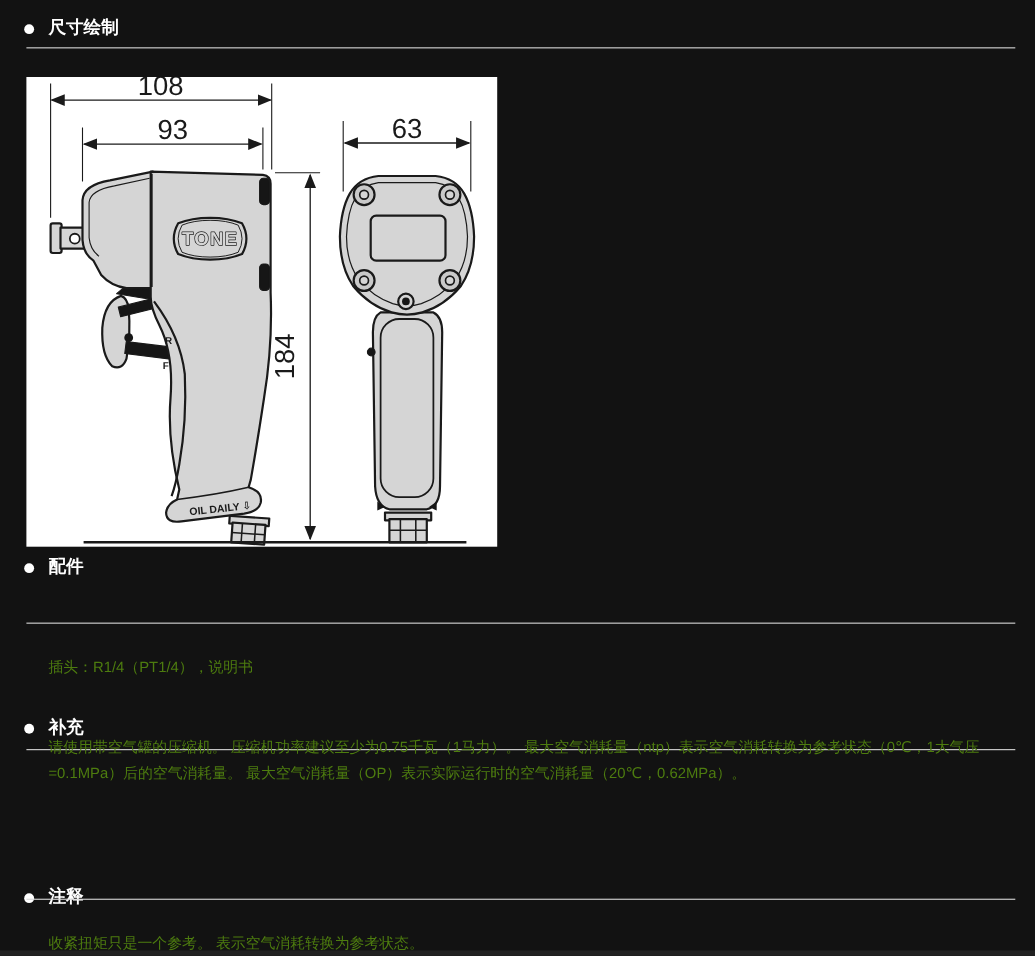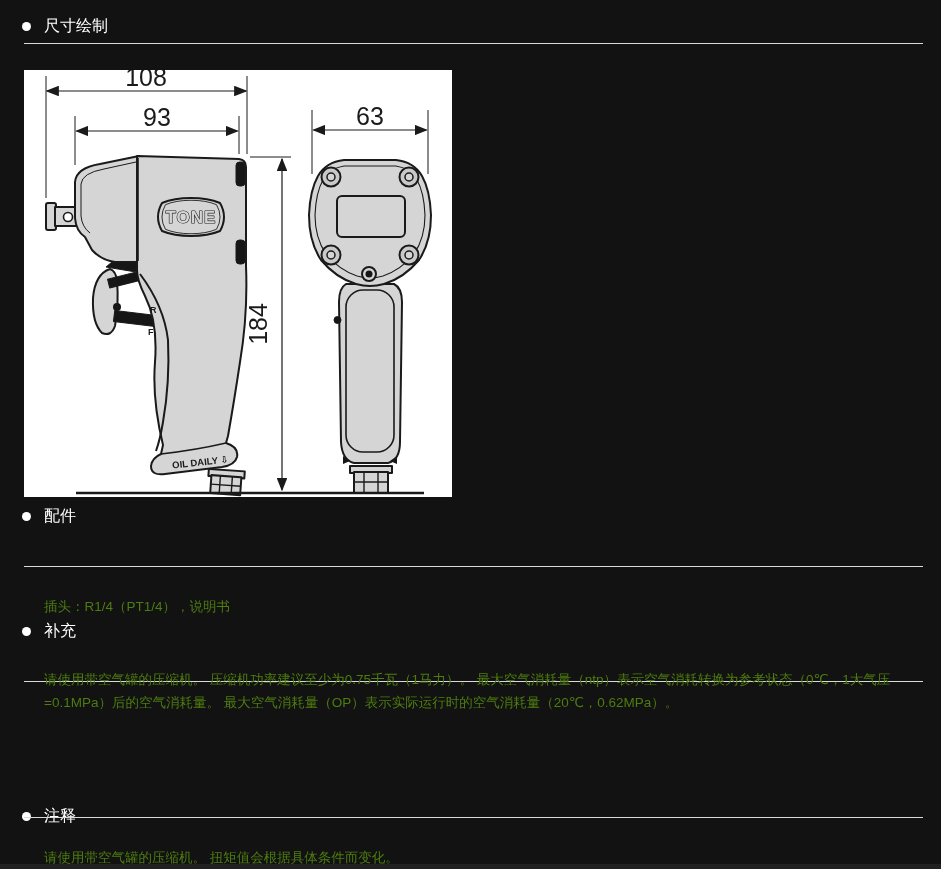--- a/index.html
+++ b/index.html
@@ -3,21 +3,21 @@
 <meta charset="utf-8">
 <style>
   html,body{margin:0;padding:0;}
   body{
     width:941px;height:869px;position:relative;overflow:hidden;
     background:#121212;
     font-family:"Liberation Sans","DejaVu Sans",sans-serif;
   }
   .sec-head{
     position:absolute;left:22px;display:flex;align-items:center;gap:13px;
-    color:#ffffff;font-weight:normal;font-size:16px;line-height:16px;
+    color:#ffffff;font-weight:bold;font-size:16px;line-height:16px;
   }
   .bullet{width:9px;height:9px;border-radius:50%;background:#ffffff;flex:0 0 auto;}
   .rule{position:absolute;left:24px;width:899px;height:0;border-top:1px solid #d9d9d9;}
   .body-text{
     position:absolute;left:44px;width:862px;color:#4d7c0f;
     font-weight:normal;font-size:13.5px;line-height:23px;
   }
   .drawing-box{
     position:absolute;left:24px;top:70px;width:428px;height:427px;background:#ffffff;
   }
@@ -147,27 +147,27 @@
   </svg>
 </div>
 
 <div class="sec-head" style="top:508px">
   <span class="bullet"></span>
   <span>配件</span>
 </div>
 <div class="rule" style="top:566px"></div>
 <div class="body-text" style="top:595px">插头：R1/4（PT1/4），说明书</div>
 
-<div class="sec-head" style="top:623px">
+<div class="sec-head" style="top:654px">
   <span class="bullet"></span>
   <span>补充</span>
 </div>
 <div class="rule" style="top:681px"></div>
 <div class="body-text" style="top:668px">请使用带空气罐的压缩机。 压缩机功率建议至少为0.75千瓦（1马力）。 最大空气消耗量（ntp）表示空气消耗转换为参考状态（0℃，1大气压=0.1MPa）后的空气消耗量。 最大空气消耗量（OP）表示实际运行时的空气消耗量（20℃，0.62MPa）。</div>
 
 <div class="sec-head" style="top:808px">
   <span class="bullet"></span>
   <span>注释</span>
 </div>
 <div class="rule" style="top:817px"></div>
-<div class="body-text" style="top:846px">请使用带空气罐的压缩机。 扭矩值会根据具体条件而变化。</div>
+<div class="body-text" style="top:846px">收紧扭矩只是一个参考。 表示空气消耗转换为参考状态。</div>
 
 <div class="footer-strip"></div>
 
 </body></html>

